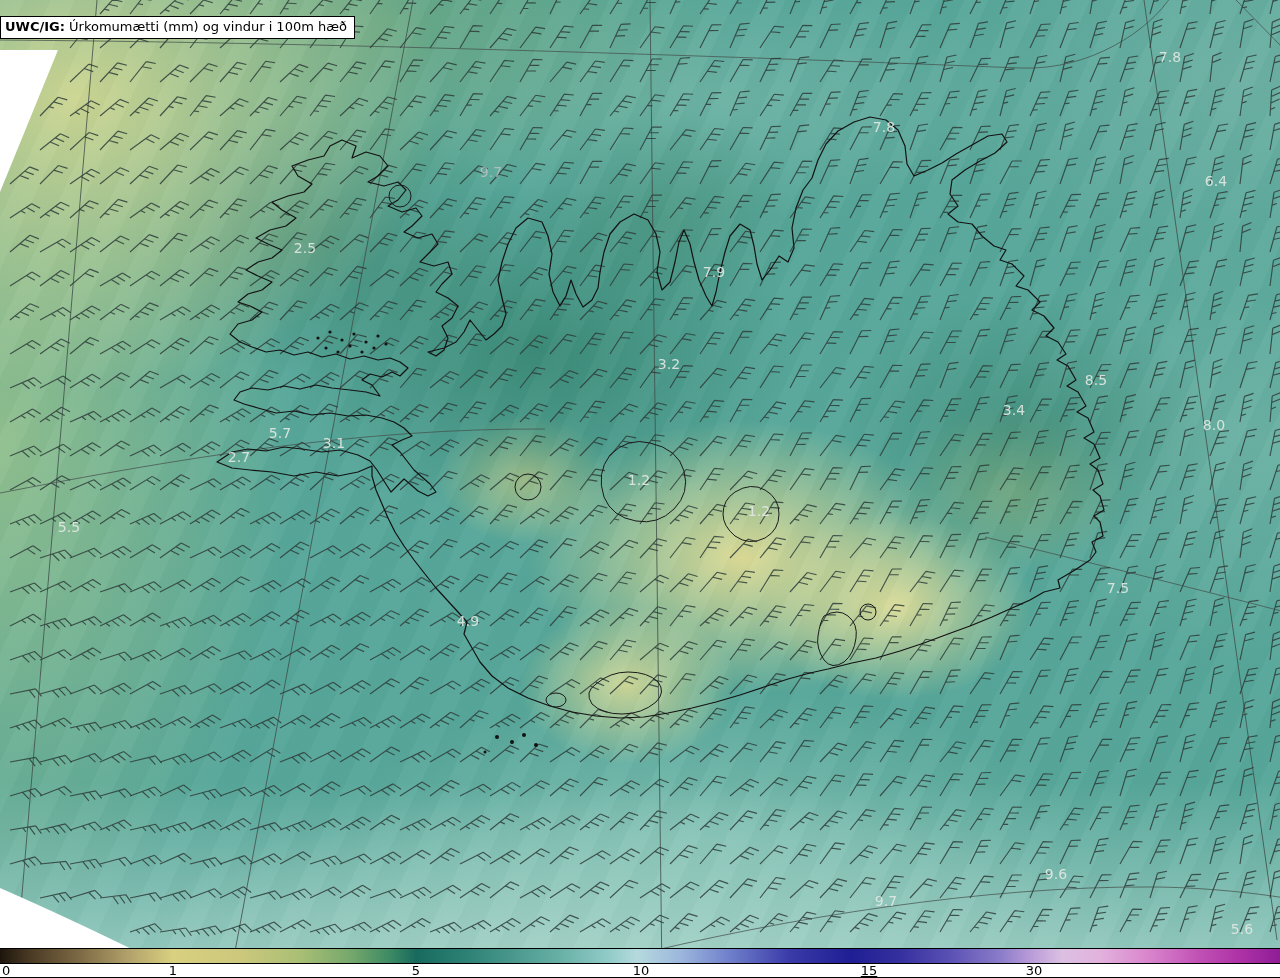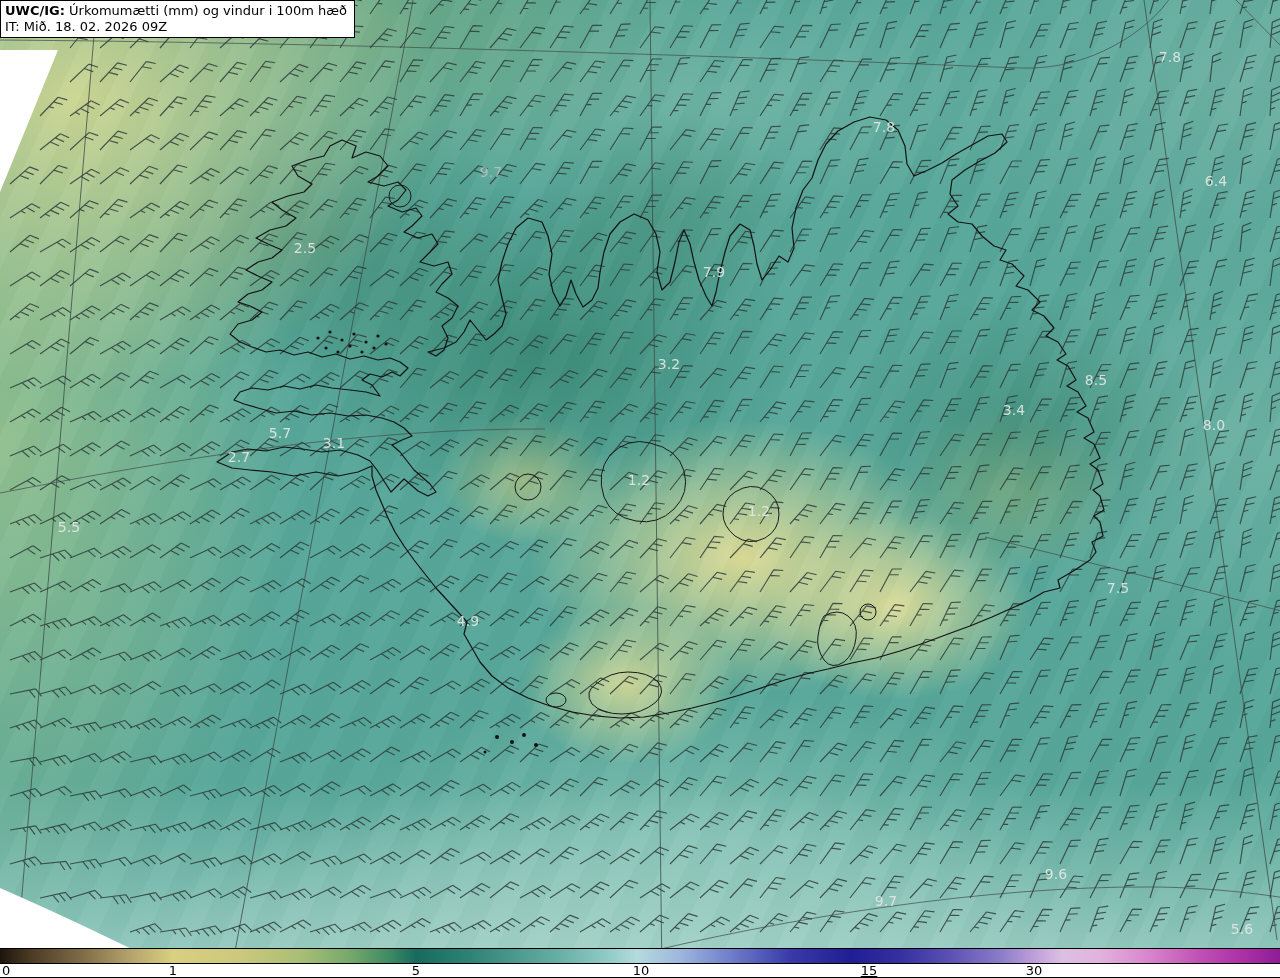--- a/index.html
+++ b/index.html
@@ -31,21 +31,21 @@
       linear-gradient(to top, rgba(168,212,202,.85), rgba(168,212,202,0) 20%);
   }
   .wave-texture{
     position:absolute;inset:0;opacity:.5;
     background:repeating-linear-gradient(115deg,
       rgba(255,255,255,.05) 0 22px, rgba(0,40,30,.04) 22px 46px);
   }
   svg.map{position:absolute;inset:0;}
   
   .titlebox{
-    position:absolute;top:0;left:0;background:#fff;border:1px solid #000;
+    position:absolute;top:16px;left:0;background:#fff;border:1px solid #000;
     padding:2px 7px 3px 4px;font-size:13px;line-height:15.5px;color:#000;z-index:5;
   }
   .titlebox b{font-weight:bold;}
   
   .colorbar{position:absolute;left:0;right:0;bottom:0;height:30px;z-index:6;}
   .cb-colors{height:14px;border-top:1px solid #000;border-bottom:1px solid #000;}
   .cb-labels{position:relative;height:13px;background:#fff;border-bottom:2px solid #000;}
   .cb-tick{position:absolute;top:-1px;font-size:13px;color:#000;transform:translateX(-50%);}
   .cb-tick.edge-left{transform:none;}
   .cb-tick.edge-right{transform:translateX(-100%);}
@@ -1362,21 +1362,20 @@
         <text x="1056" y="879" text-anchor="middle" fill="#e4e9e4" opacity="0.9">9.6</text>
         <text x="886" y="906" text-anchor="middle" fill="#e4e9e4" opacity="0.9">9.7</text>
         <text x="1242" y="934" text-anchor="middle" fill="#e4e9e4" opacity="0.9">5.6</text>
       </g>
   </svg>
 
   <div class="titlebox">
     <div>
       <b>UWC/IG:</b><span> Úrkomumætti (mm) og vindur i 100m hæð</span>
     </div>
-    <div>IT: Mið. 18. 02. 2026 09Z</div>
   </div>
 
   <div class="colorbar">
     <div class="cb-colors" id="cb-colors" style="background: linear-gradient(90deg, rgb(29, 21, 12) 0px, rgb(74, 58, 36) 30px, rgb(125, 106, 69) 80px, rgb(179, 163, 107) 130px, rgb(217, 208, 128) 173px, rgb(204, 200, 124) 240px, rgb(169, 191, 117) 300px, rgb(118, 168, 108) 350px, rgb(61, 138, 100) 390px, rgb(24, 106, 94) 416px, rgb(47, 130, 118) 470px, rgb(104, 176, 166) 560px, rgb(147, 204, 201) 610px, rgb(181, 218, 222) 637px, rgb(157, 183, 221) 680px, rgb(111, 127, 203) 730px, rgb(58, 58, 168) 790px, rgb(31, 30, 148) 851px, rgb(53, 48, 159) 900px, rgb(91, 81, 180) 950px, rgb(138, 124, 201) 1000px, rgb(184, 154, 216) 1030px, rgb(220, 192, 226) 1062px, rgb(226, 178, 221) 1100px, rgb(217, 131, 204) 1150px, rgb(192, 80, 180) 1200px, rgb(173, 50, 166) 1240px, rgb(142, 29, 151) 1280px);"></div>
     <div class="cb-labels" id="cb-labels">
         <span class="cb-tick edge-left" style="left: 2px;">0</span>
         <span class="cb-tick" style="left: 173px;">1</span>
         <span class="cb-tick" style="left: 416px;">5</span>
         <span class="cb-tick" style="left: 641px;">10</span>
         <span class="cb-tick" style="left: 869px; text-decoration: underline;">15</span>

